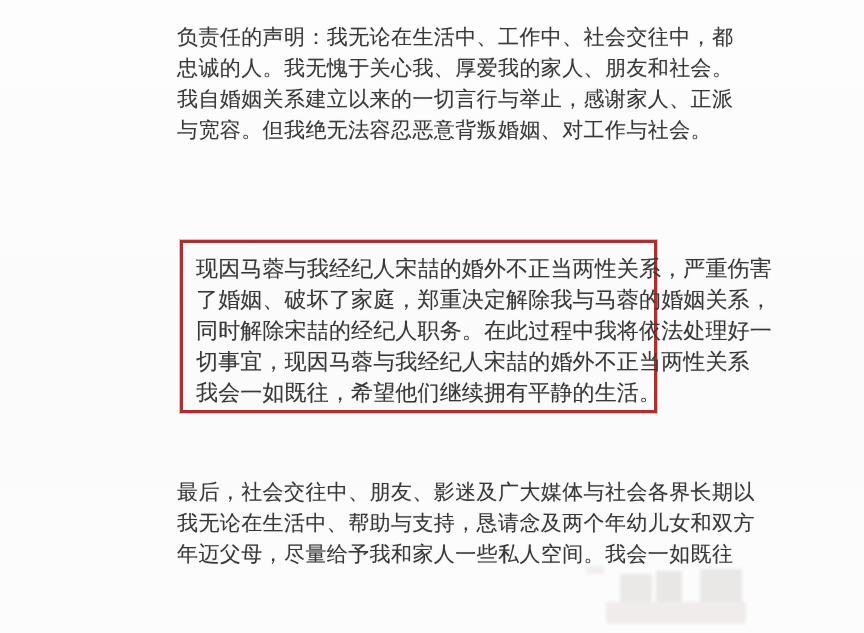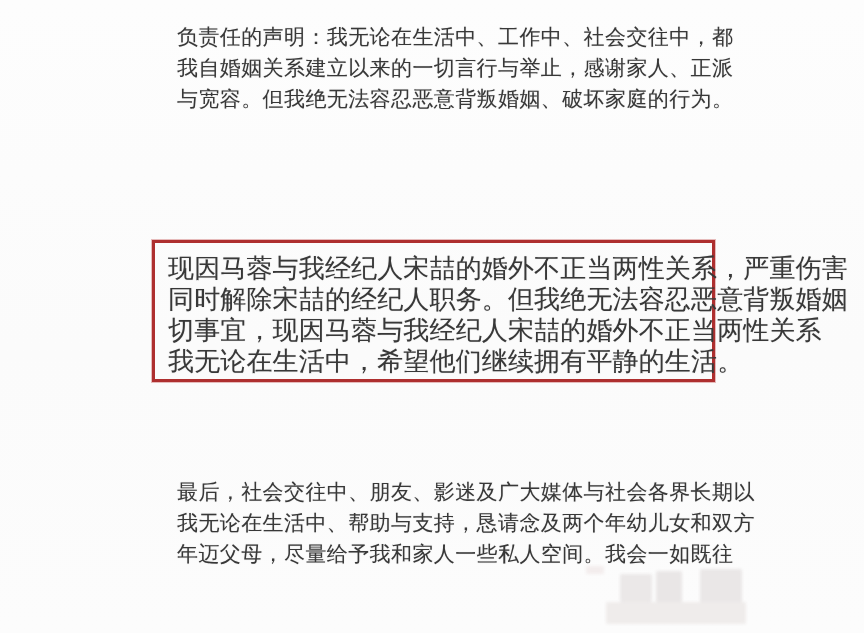--- a/index.html
+++ b/index.html
@@ -27,29 +27,29 @@
   .line {
     white-space: nowrap;
     text-shadow: 0 0 1px rgba(90,90,90,0.35); 
   }
   .para-opening {
     left: 177px;
     top: 22px;
   }
   .highlight-box {
     position: absolute;
-    left: 152px;
+    left: 180px;
     top: 240px;
-    width: 563px;
+    width: 477px;
     box-sizing: border-box;
     border: 3px solid #ae2f2f;
     box-shadow: 0 0 0 1px rgba(203,108,108,0.45);
     padding: 10px 6px 2px 13px;
     color: #383838;
-    font-size: 26px;
+    font-size: 22px;
     line-height: 31px;
     letter-spacing: 0.15px;
     background: transparent;
   }
   .para-closing {
     left: 177px;
     top: 477px;
   }
   
   .watermark {
@@ -68,29 +68,31 @@
   .wm-d { left: 6px;   top: 36px; width: 140px; height: 22px; background: #efeceb; }
   .wm-e { left: -14px; top: 0px;  width: 18px; height: 8px;  background: #f3eded; }
 </style>
 </head>
 <body>
 
 <div class="doc">
 
   <div class="para para-opening">
     <div class="line">负责任的声明：我无论在生活中、工作中、社会交往中，都</div>
+    <div class="line">忠诚的人。我无愧于关心我、厚爱我的家人、朋友和社会。</div>
     <div class="line">我自婚姻关系建立以来的一切言行与举止，感谢家人、正派</div>
-    <div class="line">与宽容。但我绝无法容忍恶意背叛婚姻、破坏家庭的行为。</div>
+    <div class="line">与宽容。但我绝无法容忍恶意背叛婚姻、对工作与社会。</div>
   </div>
 
   <div class="highlight-box">
     <div class="line">现因马蓉与我经纪人宋喆的婚外不正当两性关系，严重伤害</div>
-    <div class="line">同时解除宋喆的经纪人职务。但我绝无法容忍恶意背叛婚姻</div>
+    <div class="line">了婚姻、破坏了家庭，郑重决定解除我与马蓉的婚姻关系，</div>
+    <div class="line">同时解除宋喆的经纪人职务。在此过程中我将依法处理好一</div>
     <div class="line">切事宜，现因马蓉与我经纪人宋喆的婚外不正当两性关系</div>
-    <div class="line">我无论在生活中，希望他们继续拥有平静的生活。</div>
+    <div class="line">我会一如既往，希望他们继续拥有平静的生活。</div>
   </div>
 
   <div class="para para-closing">
     <div class="line">最后，社会交往中、朋友、影迷及广大媒体与社会各界长期以</div>
     <div class="line">我无论在生活中、帮助与支持，恳请念及两个年幼儿女和双方</div>
     <div class="line">年迈父母，尽量给予我和家人一些私人空间。我会一如既往</div>
   </div>
 
   <div class="watermark">
     <div class="wm-block wm-a"></div>

